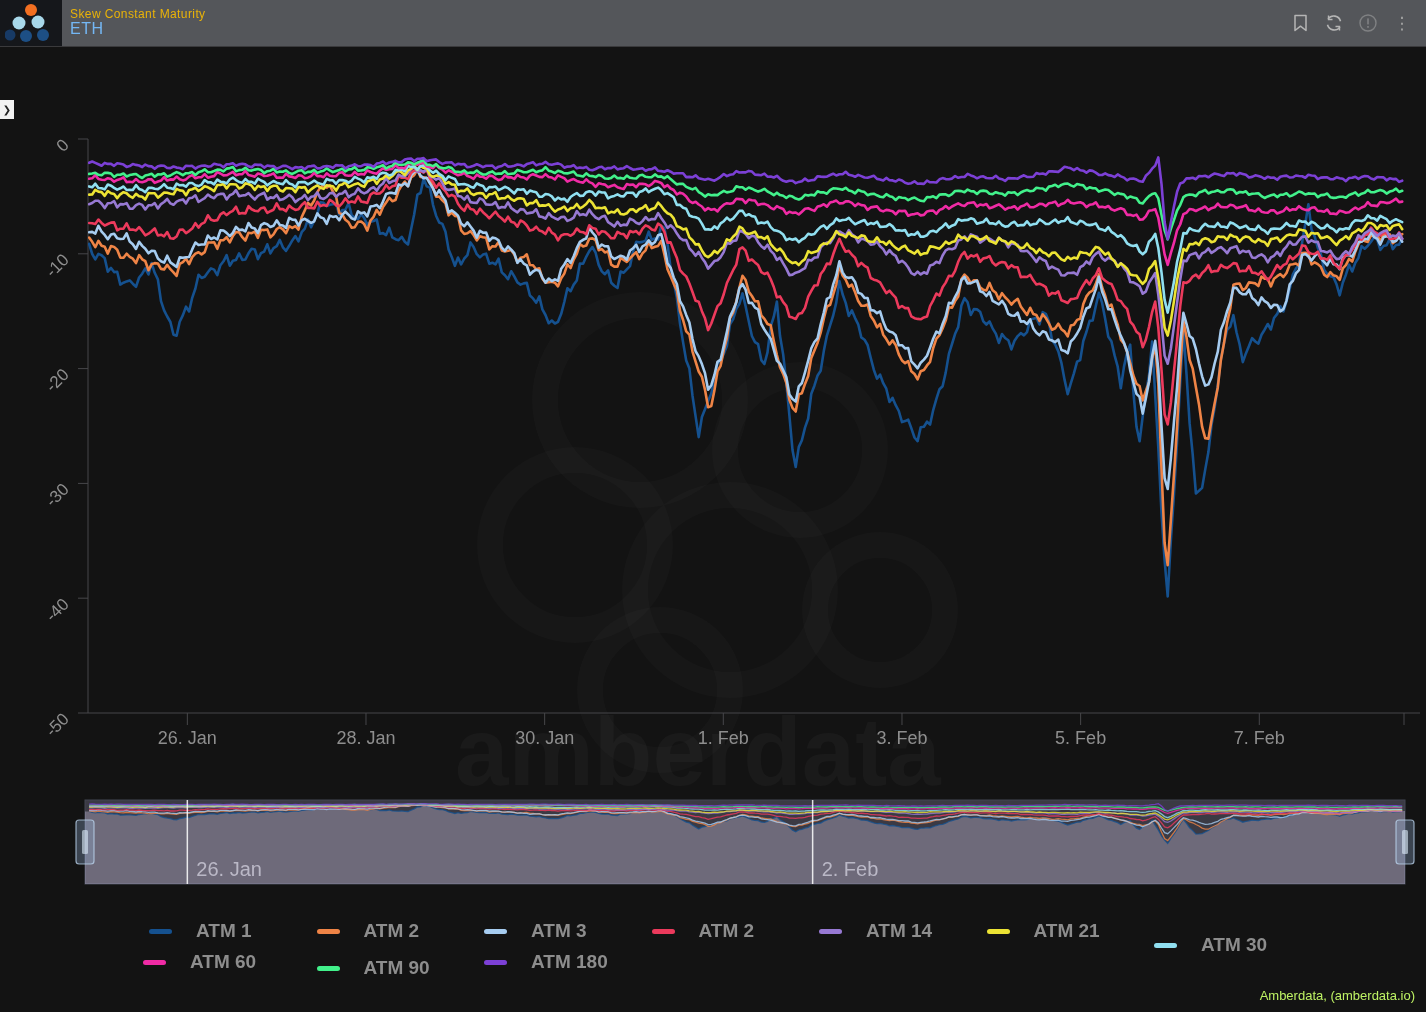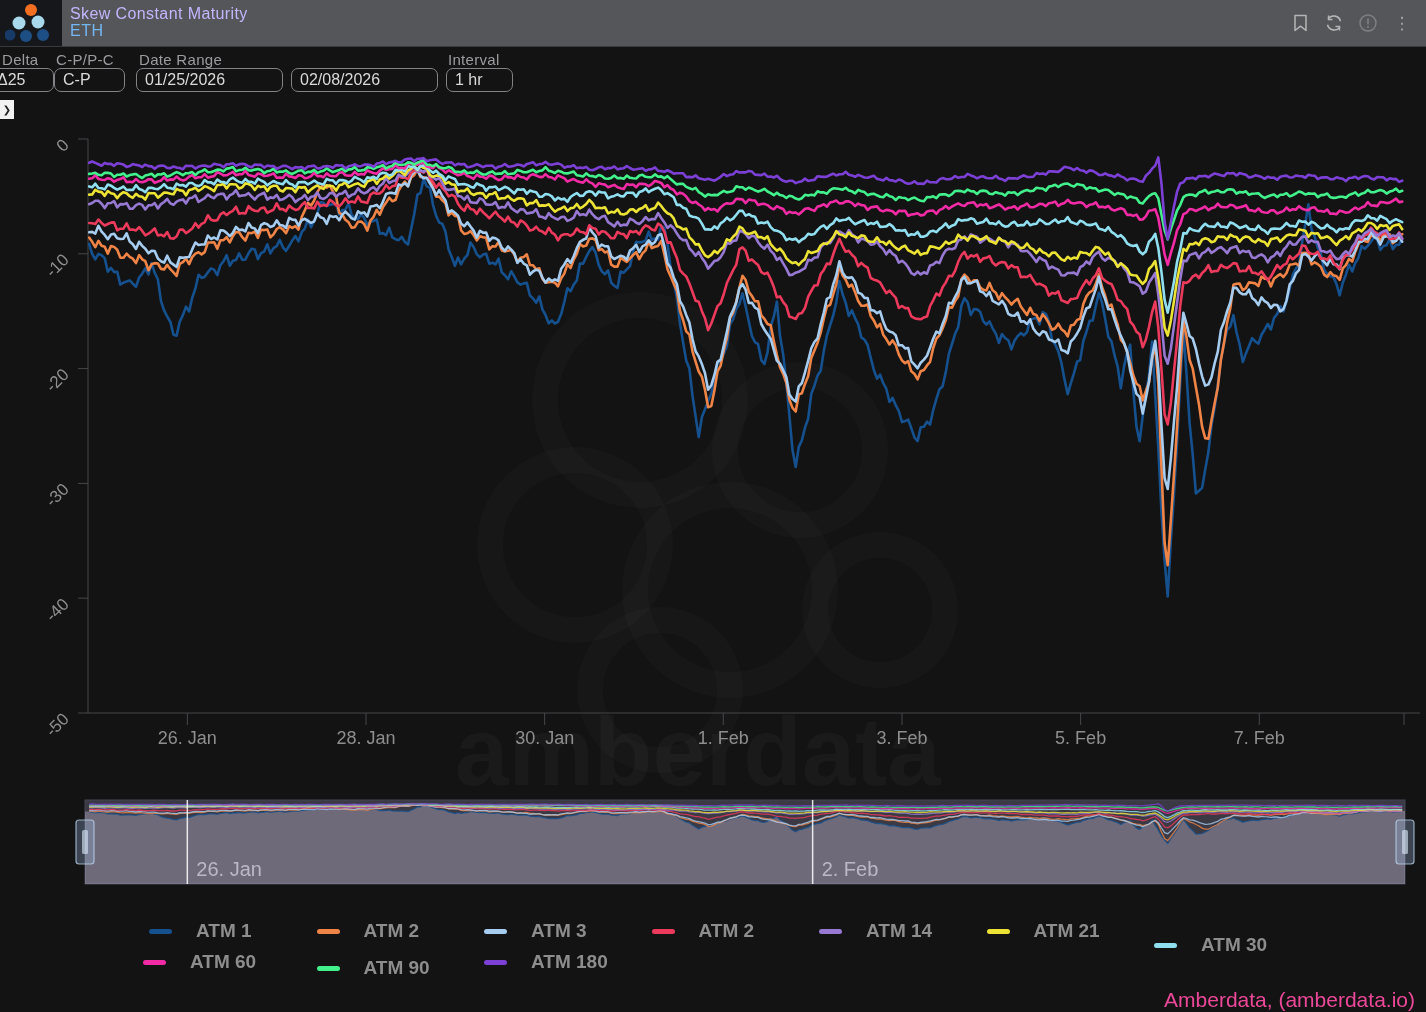--- a/index.html
+++ b/index.html
@@ -5,21 +5,21 @@
   html,body{margin:0;padding:0;background:#131313;}
   .app{position:relative;width:1426px;height:1012px;background:#131313;overflow:hidden;
        font-family:"Liberation Sans",sans-serif;}
   svg#chart-svg{position:absolute;inset:0;z-index:1;}
   
   .titlebar{position:absolute;top:0;left:0;width:1426px;height:46px;background:#54565a;
             z-index:3;display:flex;align-items:center;border-bottom:1px solid #3a3a3c;}
   .logo-block{width:62px;height:46px;background:#15171b;flex:0 0 auto;display:flex;
               align-items:center;justify-content:center;}
   .titles{margin-left:8px;line-height:1.05;}
-  .app-title{font-size:16px;color:#c4b5fd;letter-spacing:.4px;}
+  .app-title{font-size:12px;color:#eab308;letter-spacing:.4px;}
   .asset{font-size:16px;color:#74b7f4;letter-spacing:.5px;}
   .header-icons{margin-left:auto;display:flex;align-items:center;gap:14px;padding-right:14px;}
   .hicon{width:20px;height:20px;display:flex;align-items:center;justify-content:center;
          color:#b5b5b5;cursor:pointer;}
   .hicon.dim{opacity:.45;}
   .kebab{font-size:17px;color:#a5a5a5;letter-spacing:0;}
   
   .controls{position:absolute;top:50px;left:0;width:1426px;height:50px;z-index:3;}
   .ctl-label{position:absolute;top:1px;font-size:15px;color:#9c9ca0;letter-spacing:.3px;}
   .ctl-box{position:absolute;top:18px;height:22px;border:1.5px solid #828287;border-radius:7px;
@@ -29,21 +29,21 @@
   .panel-toggle{position:absolute;top:100px;left:0;width:14px;height:19px;background:#f2f2f2;
                 color:#222;font-size:10px;display:flex;align-items:center;justify-content:center;
                 z-index:3;cursor:pointer;}
   
   .legend{position:absolute;top:0;left:0;width:1426px;height:1012px;z-index:2;pointer-events:none;}
   .legend-item{position:absolute;display:flex;align-items:center;gap:24px;pointer-events:auto;
                cursor:pointer;}
   .legend-marker{width:23px;height:5px;border-radius:2.5px;display:inline-block;}
   .legend-label{font-size:19px;font-weight:bold;color:#8d8d8d;}
   
-  .footer{position:absolute;right:11px;bottom:0;font-size:21px;color:#ec4899;z-index:3;}
+  .footer{position:absolute;right:11px;bottom:9px;font-size:13px;color:#bef264;z-index:3;}
 </style>
 </head>
 <body>
 
 <div class="app">
 
   <svg id="chart-svg" width="1426" height="1012" viewBox="0 0 1426 1012">
       <g>
         <circle cx="640" cy="400" r="95" fill="none" stroke="rgba(255,255,255,0.018)" stroke-width="26"></circle>
         <circle cx="800" cy="450" r="75" fill="none" stroke="rgba(255,255,255,0.018)" stroke-width="26"></circle>
@@ -165,34 +165,20 @@
         <svg width="20" height="20" viewBox="0 0 20 20">
             <circle cx="10" cy="10" r="8" fill="none" stroke="#b5b5b5" stroke-width="1.4"></circle>
             <rect x="9.2" y="5.4" width="1.6" height="6" fill="#b5b5b5"></rect>
             <rect x="9.2" y="13" width="1.6" height="1.8" fill="#b5b5b5"></rect>
           </svg>
       </span>
       <span class="hicon kebab">⋮</span>
     </div>
   </header>
 
-  <div class="controls">
-    <span class="ctl-label" style="left:2px">Delta</span>
-    <span class="ctl-box" style="left:-12px;width:48px">Δ25</span>
-
-    <span class="ctl-label" style="left:56px">C-P/P-C</span>
-    <span class="ctl-box" style="left:54px;width:53px">C-P</span>
-
-    <span class="ctl-label" style="left:139px">Date Range</span>
-    <span class="ctl-box" style="left:136px;width:129px">01/25/2026</span>
-    <span class="ctl-box" style="left:291px;width:129px">02/08/2026</span>
-
-    <span class="ctl-label" style="left:448px">Interval</span>
-    <span class="ctl-box" style="left:446px;width:49px">1 hr</span>
-  </div>
 
   <div class="panel-toggle">❯</div>
 
   <div class="legend" id="legend">
       <div class="legend-item" style="left: 149px; top: 920px;">
         <span class="legend-marker" style="background: rgb(21, 81, 143);"></span>
         <span class="legend-label">ATM 1</span>
       </div>
       <div class="legend-item" style="left: 316.5px; top: 920px;">
         <span class="legend-marker" style="background: rgb(239, 132, 70);"></span>

